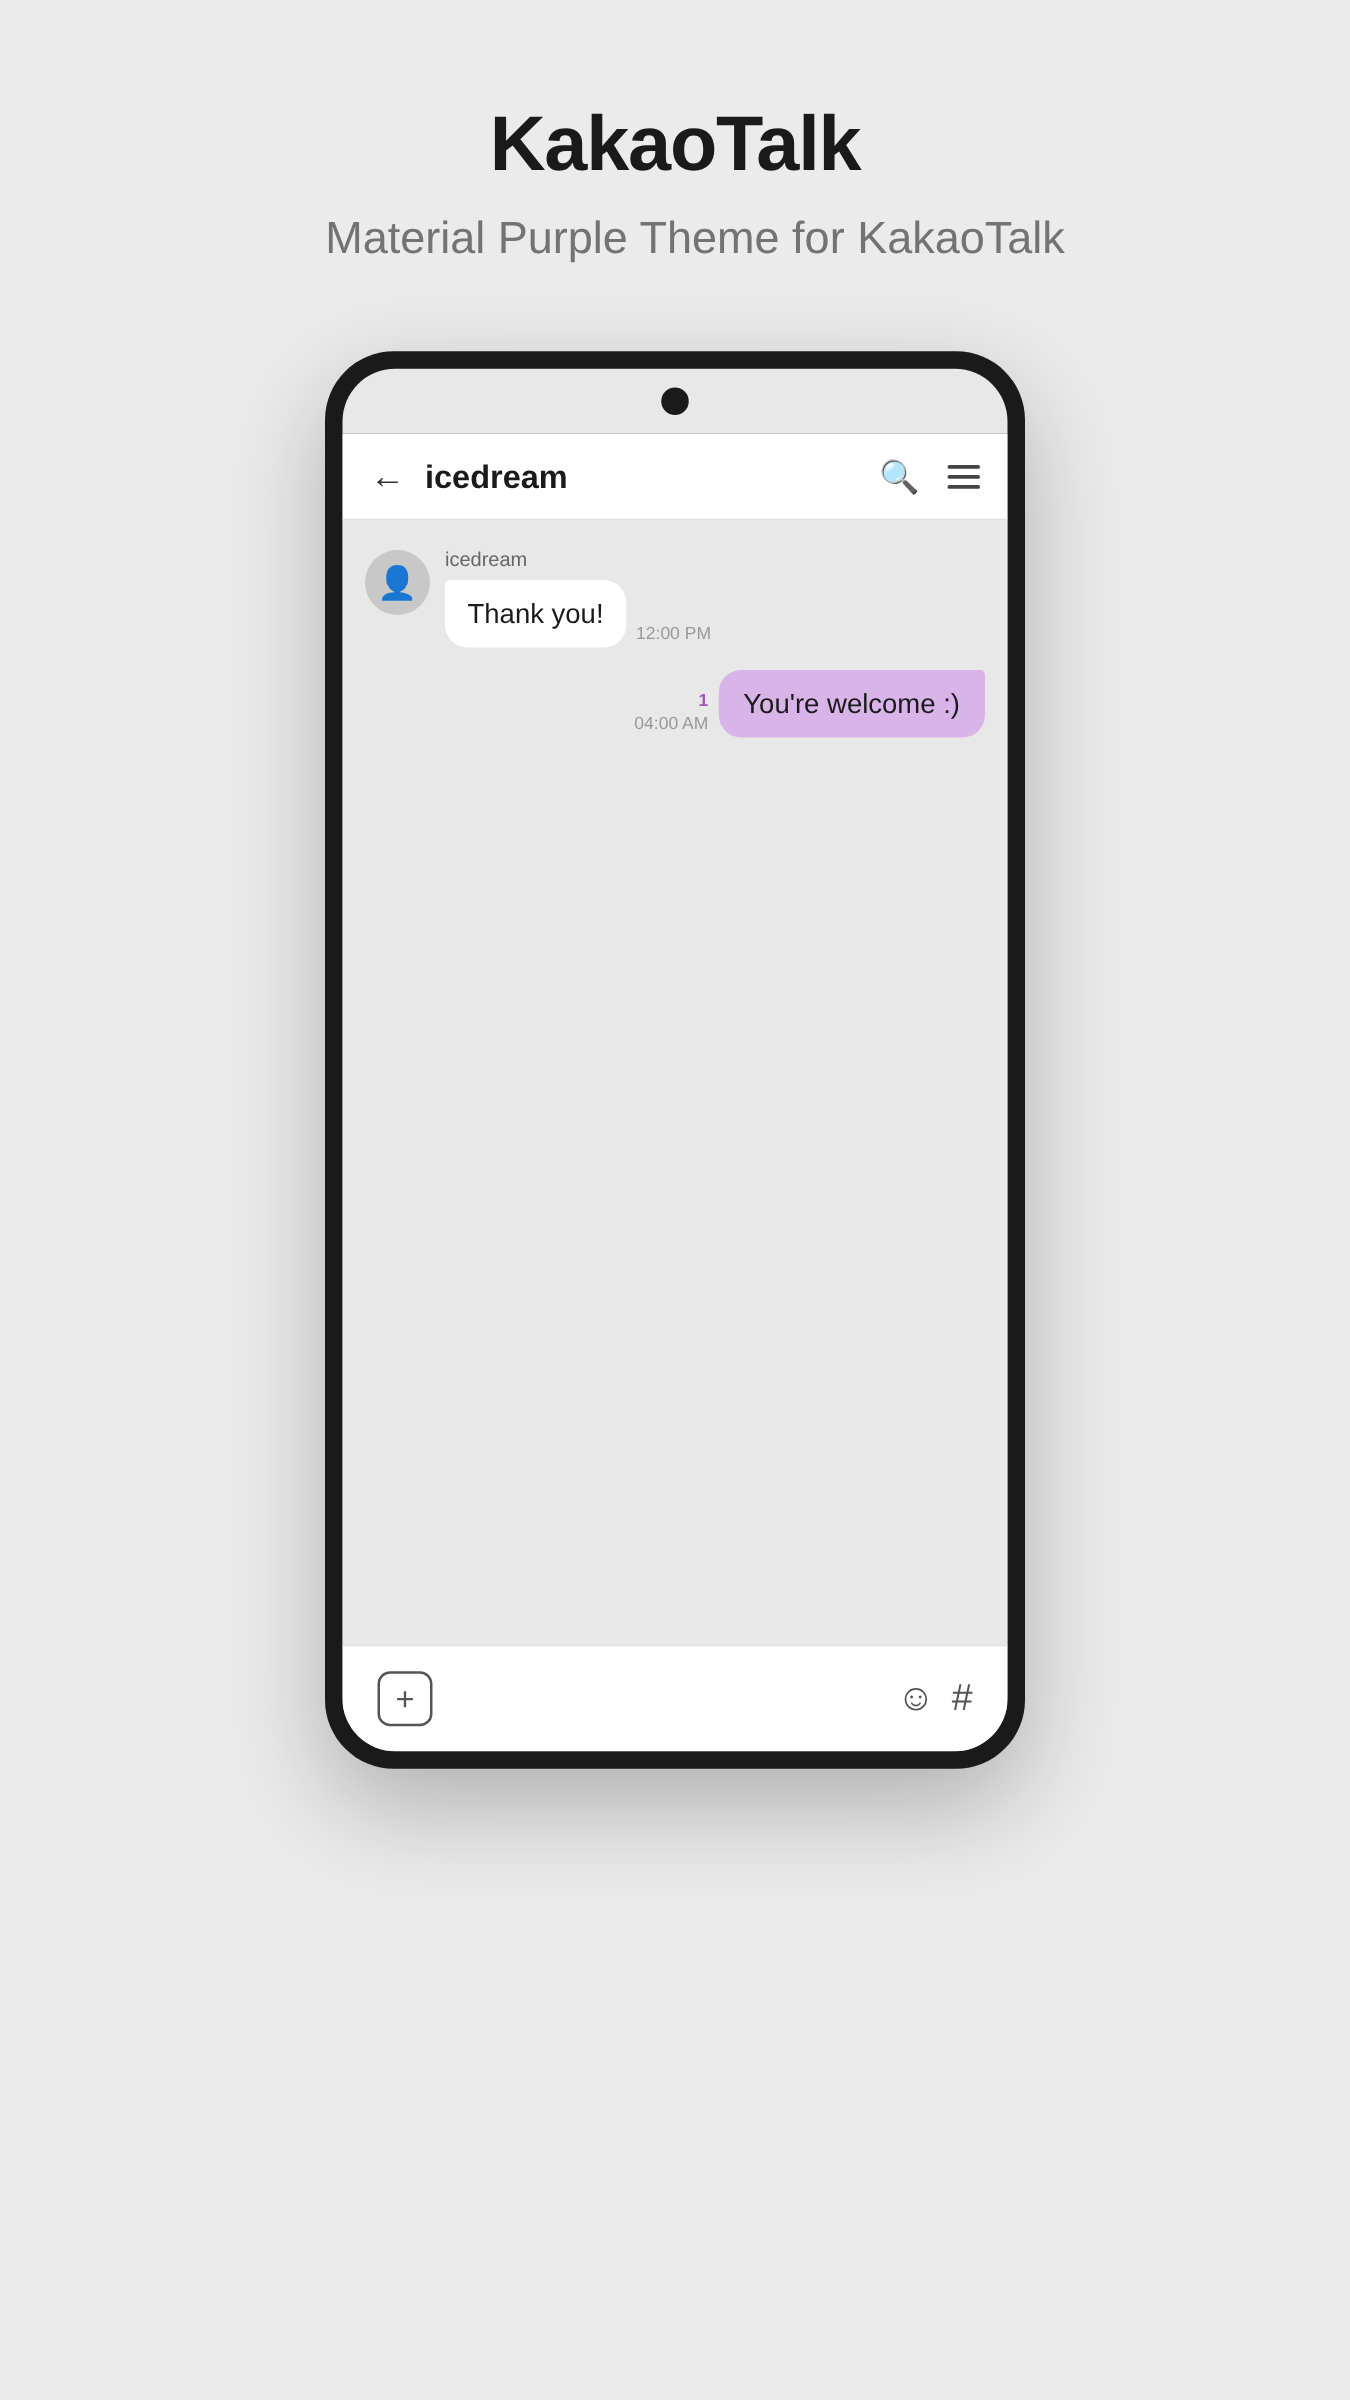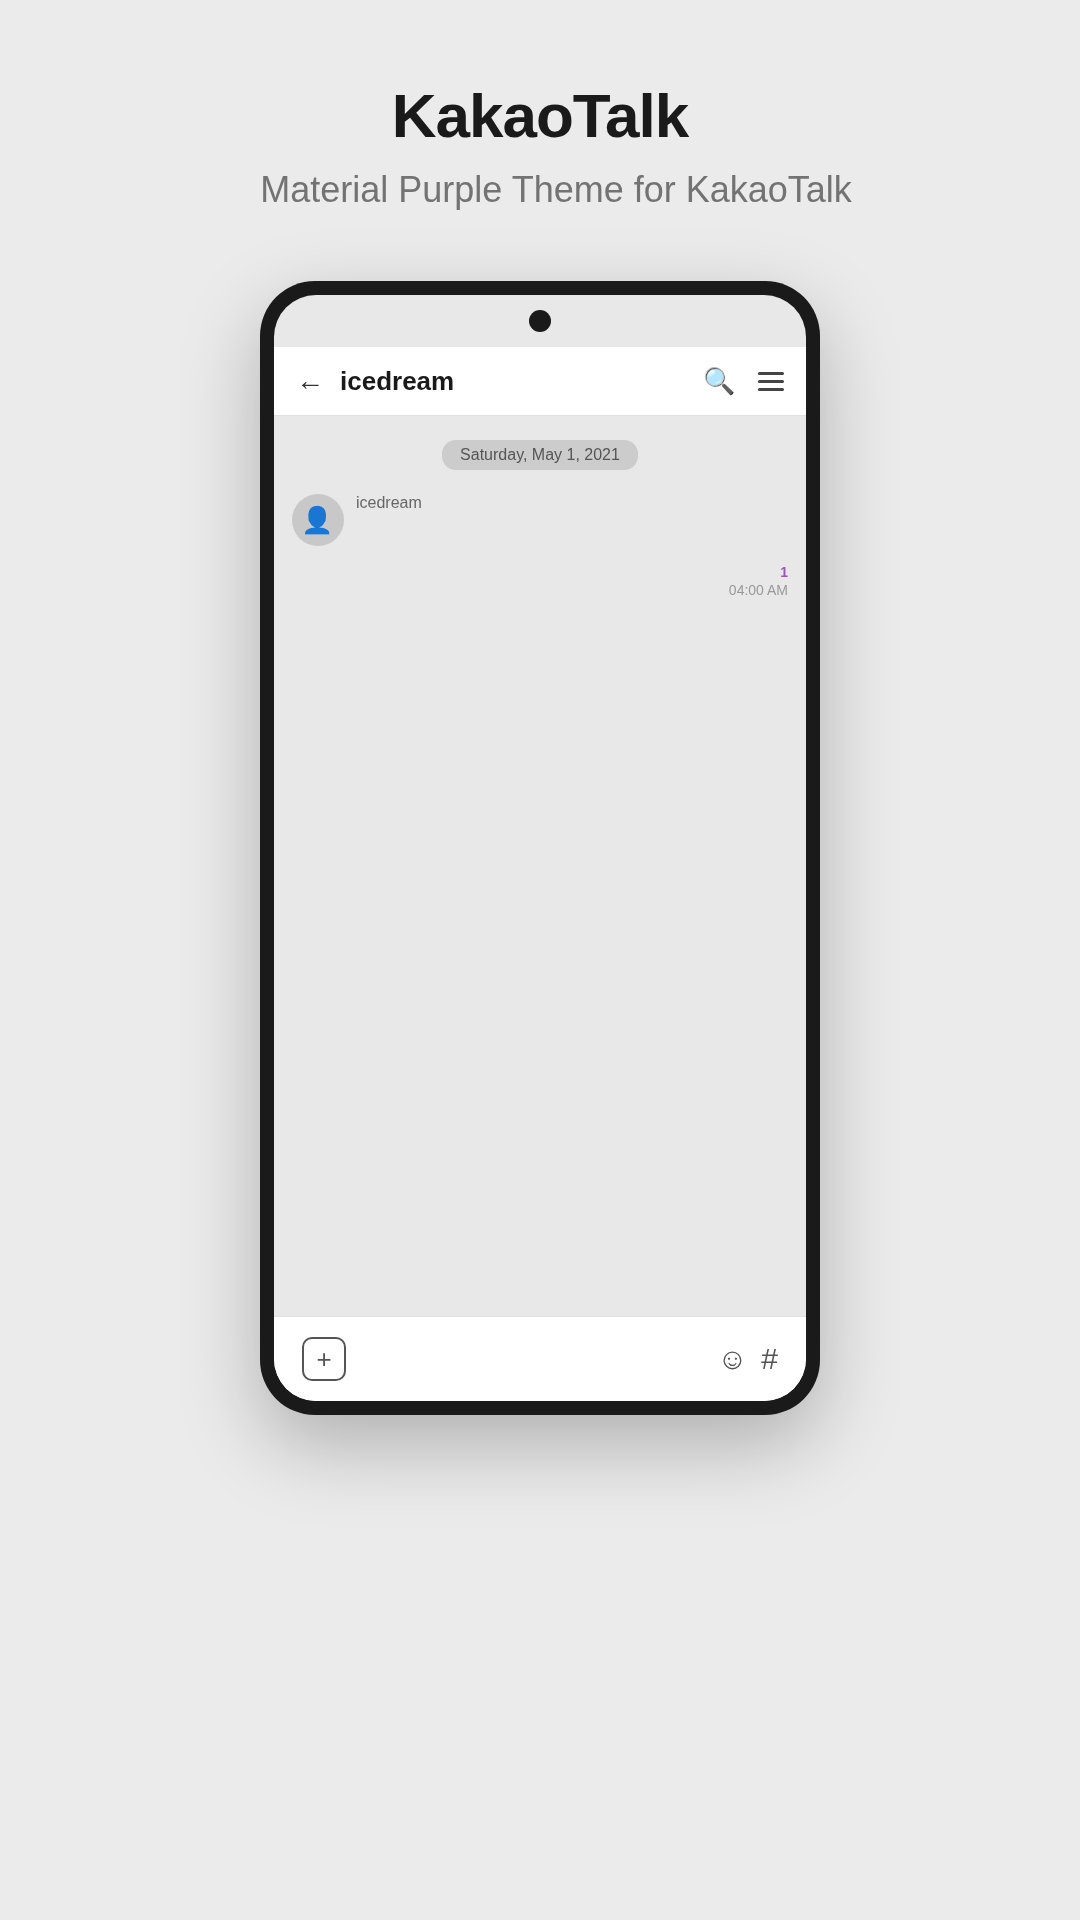--- a/index.html
+++ b/index.html
@@ -282,38 +282,40 @@
         <div class="hamburger-icon">
           <div class="hamburger-line"></div>
           <div class="hamburger-line"></div>
           <div class="hamburger-line"></div>
         </div>
       </div>
     </div>
 
     <div class="chat-body">
 
-      <div class="date-badge">
-        <span class="date-badge-text">Saturday, May 1, 2021</span>
-      </div>
 
       <div class="message-row-incoming">
         <div class="avatar">
           <span class="avatar-icon">👤</span>
         </div>
         <div class="message-content-incoming">
           <span class="message-sender-name">icedream</span>
+          <div class="bubble-row-incoming">
+            <div class="bubble-incoming">Thank you!</div>
+            <span class="message-time">12:00 PM</span>
+          </div>
         </div>
       </div>
 
       <div class="message-row-outgoing">
         <div class="outgoing-meta">
           <span class="unread-count">1</span>
           <span class="message-time">04:00 AM</span>
         </div>
+        <div class="bubble-outgoing">You're welcome :)</div>
       </div>
 
     </div>
 
     <div class="chat-toolbar">
       <div class="toolbar-add">+</div>
       <div class="toolbar-spacer"></div>
       <span class="toolbar-icon">☺</span>
       &nbsp;&nbsp;&nbsp;
       <span class="toolbar-icon">#</span>

